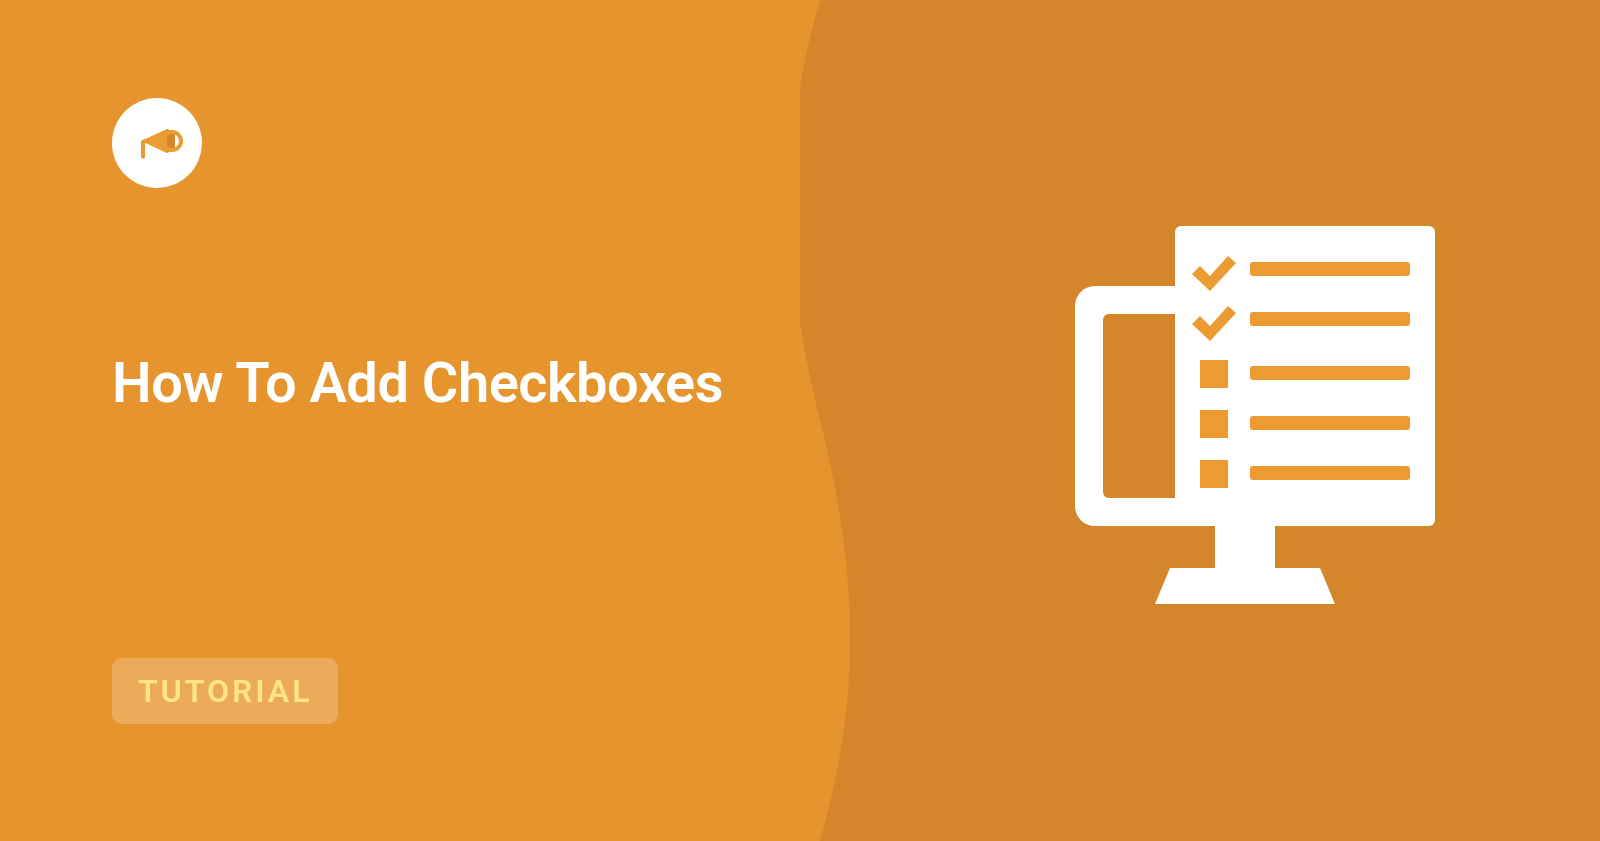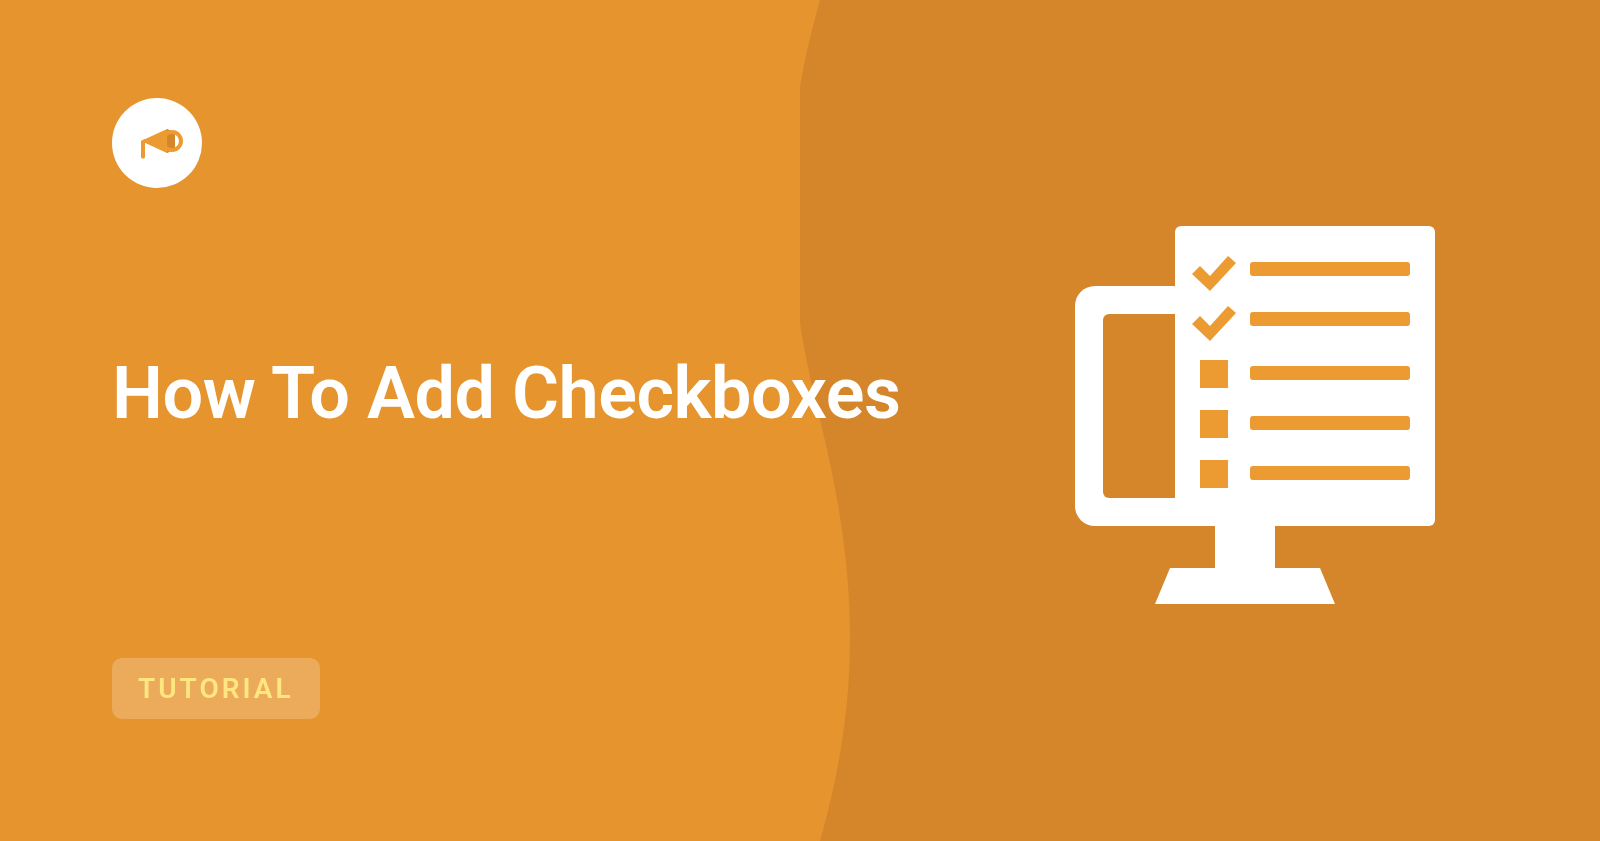--- a/index.html
+++ b/index.html
@@ -2,22 +2,22 @@
 <html><head>
 <meta charset="utf-8">
 <style>
 *{margin:0;padding:0;box-sizing:border-box}
 body{width:1600px;height:841px;overflow:hidden;font-family:-apple-system,BlinkMacSystemFont,"Segoe UI",Roboto,sans-serif;position:relative;background:#e6942e}
 .bg-right{position:absolute;top:0;right:0;width:800px;height:841px;background:#d5862a}
 .wave{position:absolute;top:0;left:760px;width:120px;height:841px}
 .wave svg{width:100%;height:100%;display:block}
 .content{position:absolute;top:0;left:0;width:1600px;height:841px}
 .logo{position:absolute;top:98px;left:112px;width:90px;height:90px;border-radius:50%;background:#fff;display:flex;align-items:center;justify-content:center}
-.title{position:absolute;top:348px;left:112px;color:#fff;font-size:72px;font-weight:600;line-height:1.28;letter-spacing:-0.5px}
-.badge{position:absolute;top:658px;left:112px;background:rgba(255,255,255,0.22);color:#ffe680;font-size:28px;font-weight:600;letter-spacing:3px;padding:14px 26px;border-radius:10px}
+.title{position:absolute;top:348px;left:112px;color:#fff;font-size:56px;font-weight:600;line-height:1.28;letter-spacing:-0.5px}
+.badge{position:absolute;top:658px;left:112px;background:rgba(255,255,255,0.22);color:#ffe680;font-size:32px;font-weight:600;letter-spacing:3px;padding:14px 26px;border-radius:10px}
 .illus{position:absolute;top:206px;right:125px;width:420px;height:420px}
 </style>
 </head>
 <body>
 
 <div class="bg-right"></div>
 
 <div class="wave">
 <svg viewBox="0 0 120 841" preserveAspectRatio="none">
 <path d="M 60 0 C 20 140, 20 260, 60 420 C 100 580, 100 700, 60 841 L 0 841 L 0 0 Z" fill="#e6942e"></path>

